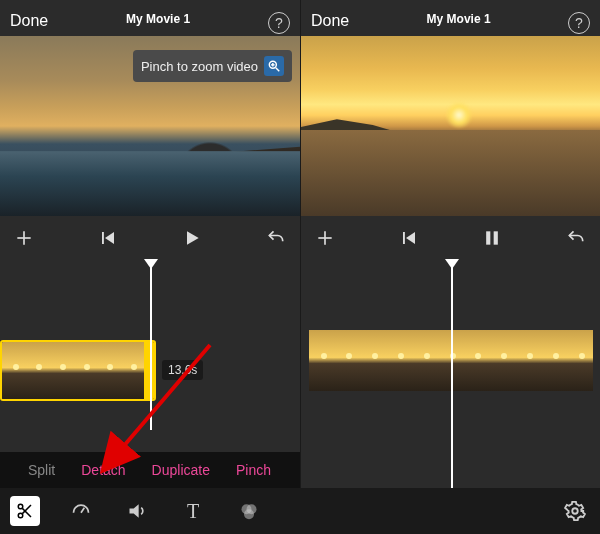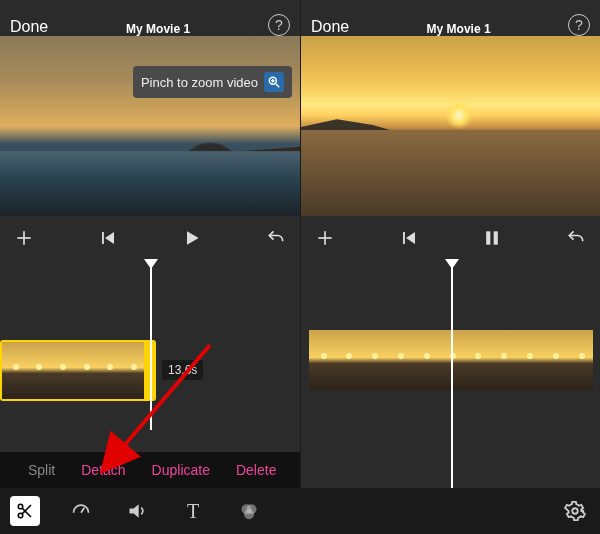--- a/index.html
+++ b/index.html
@@ -19,23 +19,23 @@
     width: 300px; height: 534px;
     position: relative;
     background: #2b2b2b;
     overflow: hidden;
   }
   .panel + .panel { border-left: 1px solid #1a1a1a; }
 
   .topbar {
     height: 36px;
     display: flex;
-    align-items: flex-end;
+    align-items: flex-start;
     justify-content: space-between;
-    padding: 0 10px;
+    padding: 12px 10px;
     background: #2b2b2b;
   }
   .done { font-size: 16px; color: #fff; cursor: pointer; }
   .title { font-size: 12px; font-weight: 600; }
   .help {
     width: 22px; height: 22px;
     border: 1.5px solid #ccc; border-radius: 50%;
     display: flex; align-items: center; justify-content: center;
     font-size: 14px; color: #ccc; cursor: pointer;
   }
@@ -91,21 +91,21 @@
     position:absolute; left:0; top:44%; width:40%; height:22%;
     background:#3a3428;
     clip-path: polygon(0 100%, 0 30%, 30% 10%, 60% 25%, 100% 60%, 100% 100%);
   }
 
   .tooltip {
     position: absolute; top: 14px; right: 8px;
     background: #4a4a4a; border-radius: 4px;
     padding: 6px 8px;
     display: flex; align-items: center; gap: 6px;
-    font-size: 13px; color: #eee; margin-top: 16px;
+    font-size: 13px; color: #eee;
   }
   .zoom-icon {
     width: 20px; height: 20px; border-radius: 3px;
     background: #2a6aa8;
     display:flex; align-items:center; justify-content:center;
   }
 
   .controls {
     height: 44px;
     display: flex; align-items: center; justify-content: space-between;
@@ -257,21 +257,21 @@
         <polygon points="0,0 10,5 0,10" fill="#e00000"></polygon>
           </marker>
         </defs>
       <line x1="120" y1="5" x2="15" y2="128" stroke="#e00000" stroke-width="4" marker-end="url(#ah)"></line>
     </svg>
 
     <div class="action-row">
       <span class="action dim">Split</span>
       <span class="action">Detach</span>
       <span class="action">Duplicate</span>
-      <span class="action">Delete</span>
+      <span class="action">Pinch</span>
     </div>
 
     <div class="toolbar">
       <span class="tool active">
         <svg width="18" height="18" viewBox="0 0 24 24" fill="none" stroke="#000" stroke-width="2">
           <circle cx="6" cy="6" r="3"></circle>
             <circle cx="6" cy="18" r="3"></circle>
           <line x1="20" y1="4" x2="8.5" y2="15.5"></line>
             <line x1="20" y1="20" x2="8.5" y2="8.5"></line>
         </svg>

